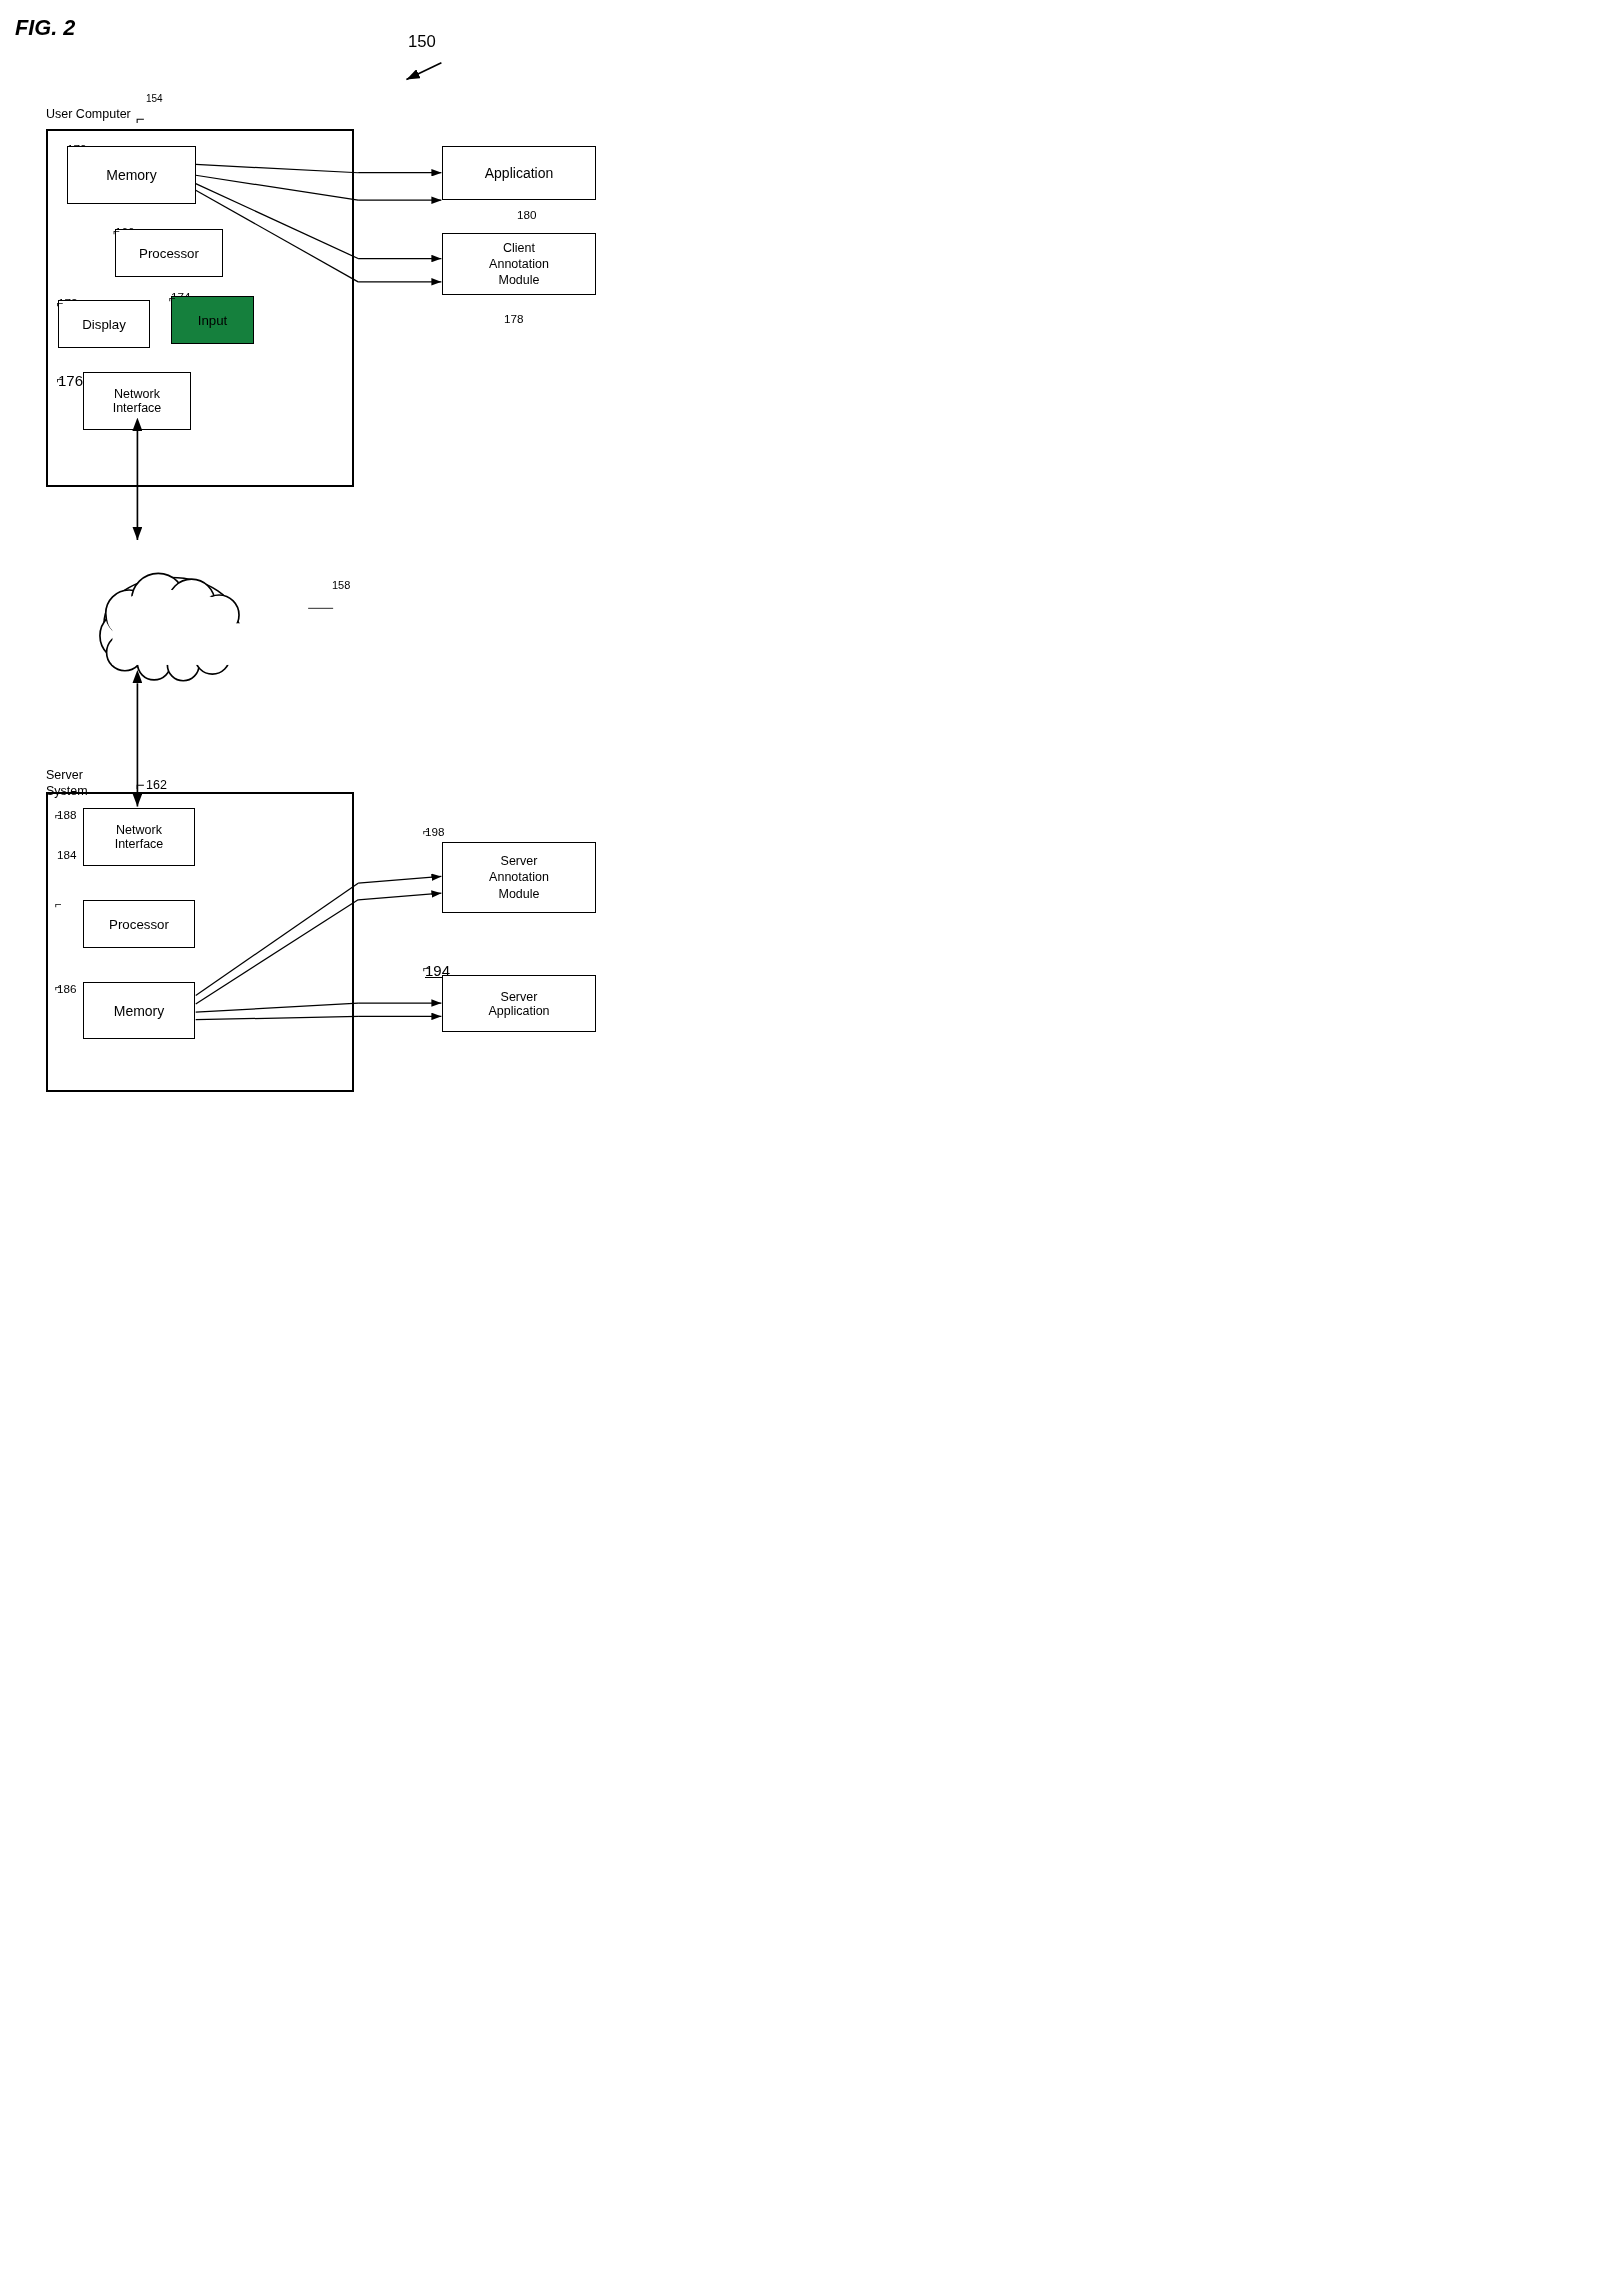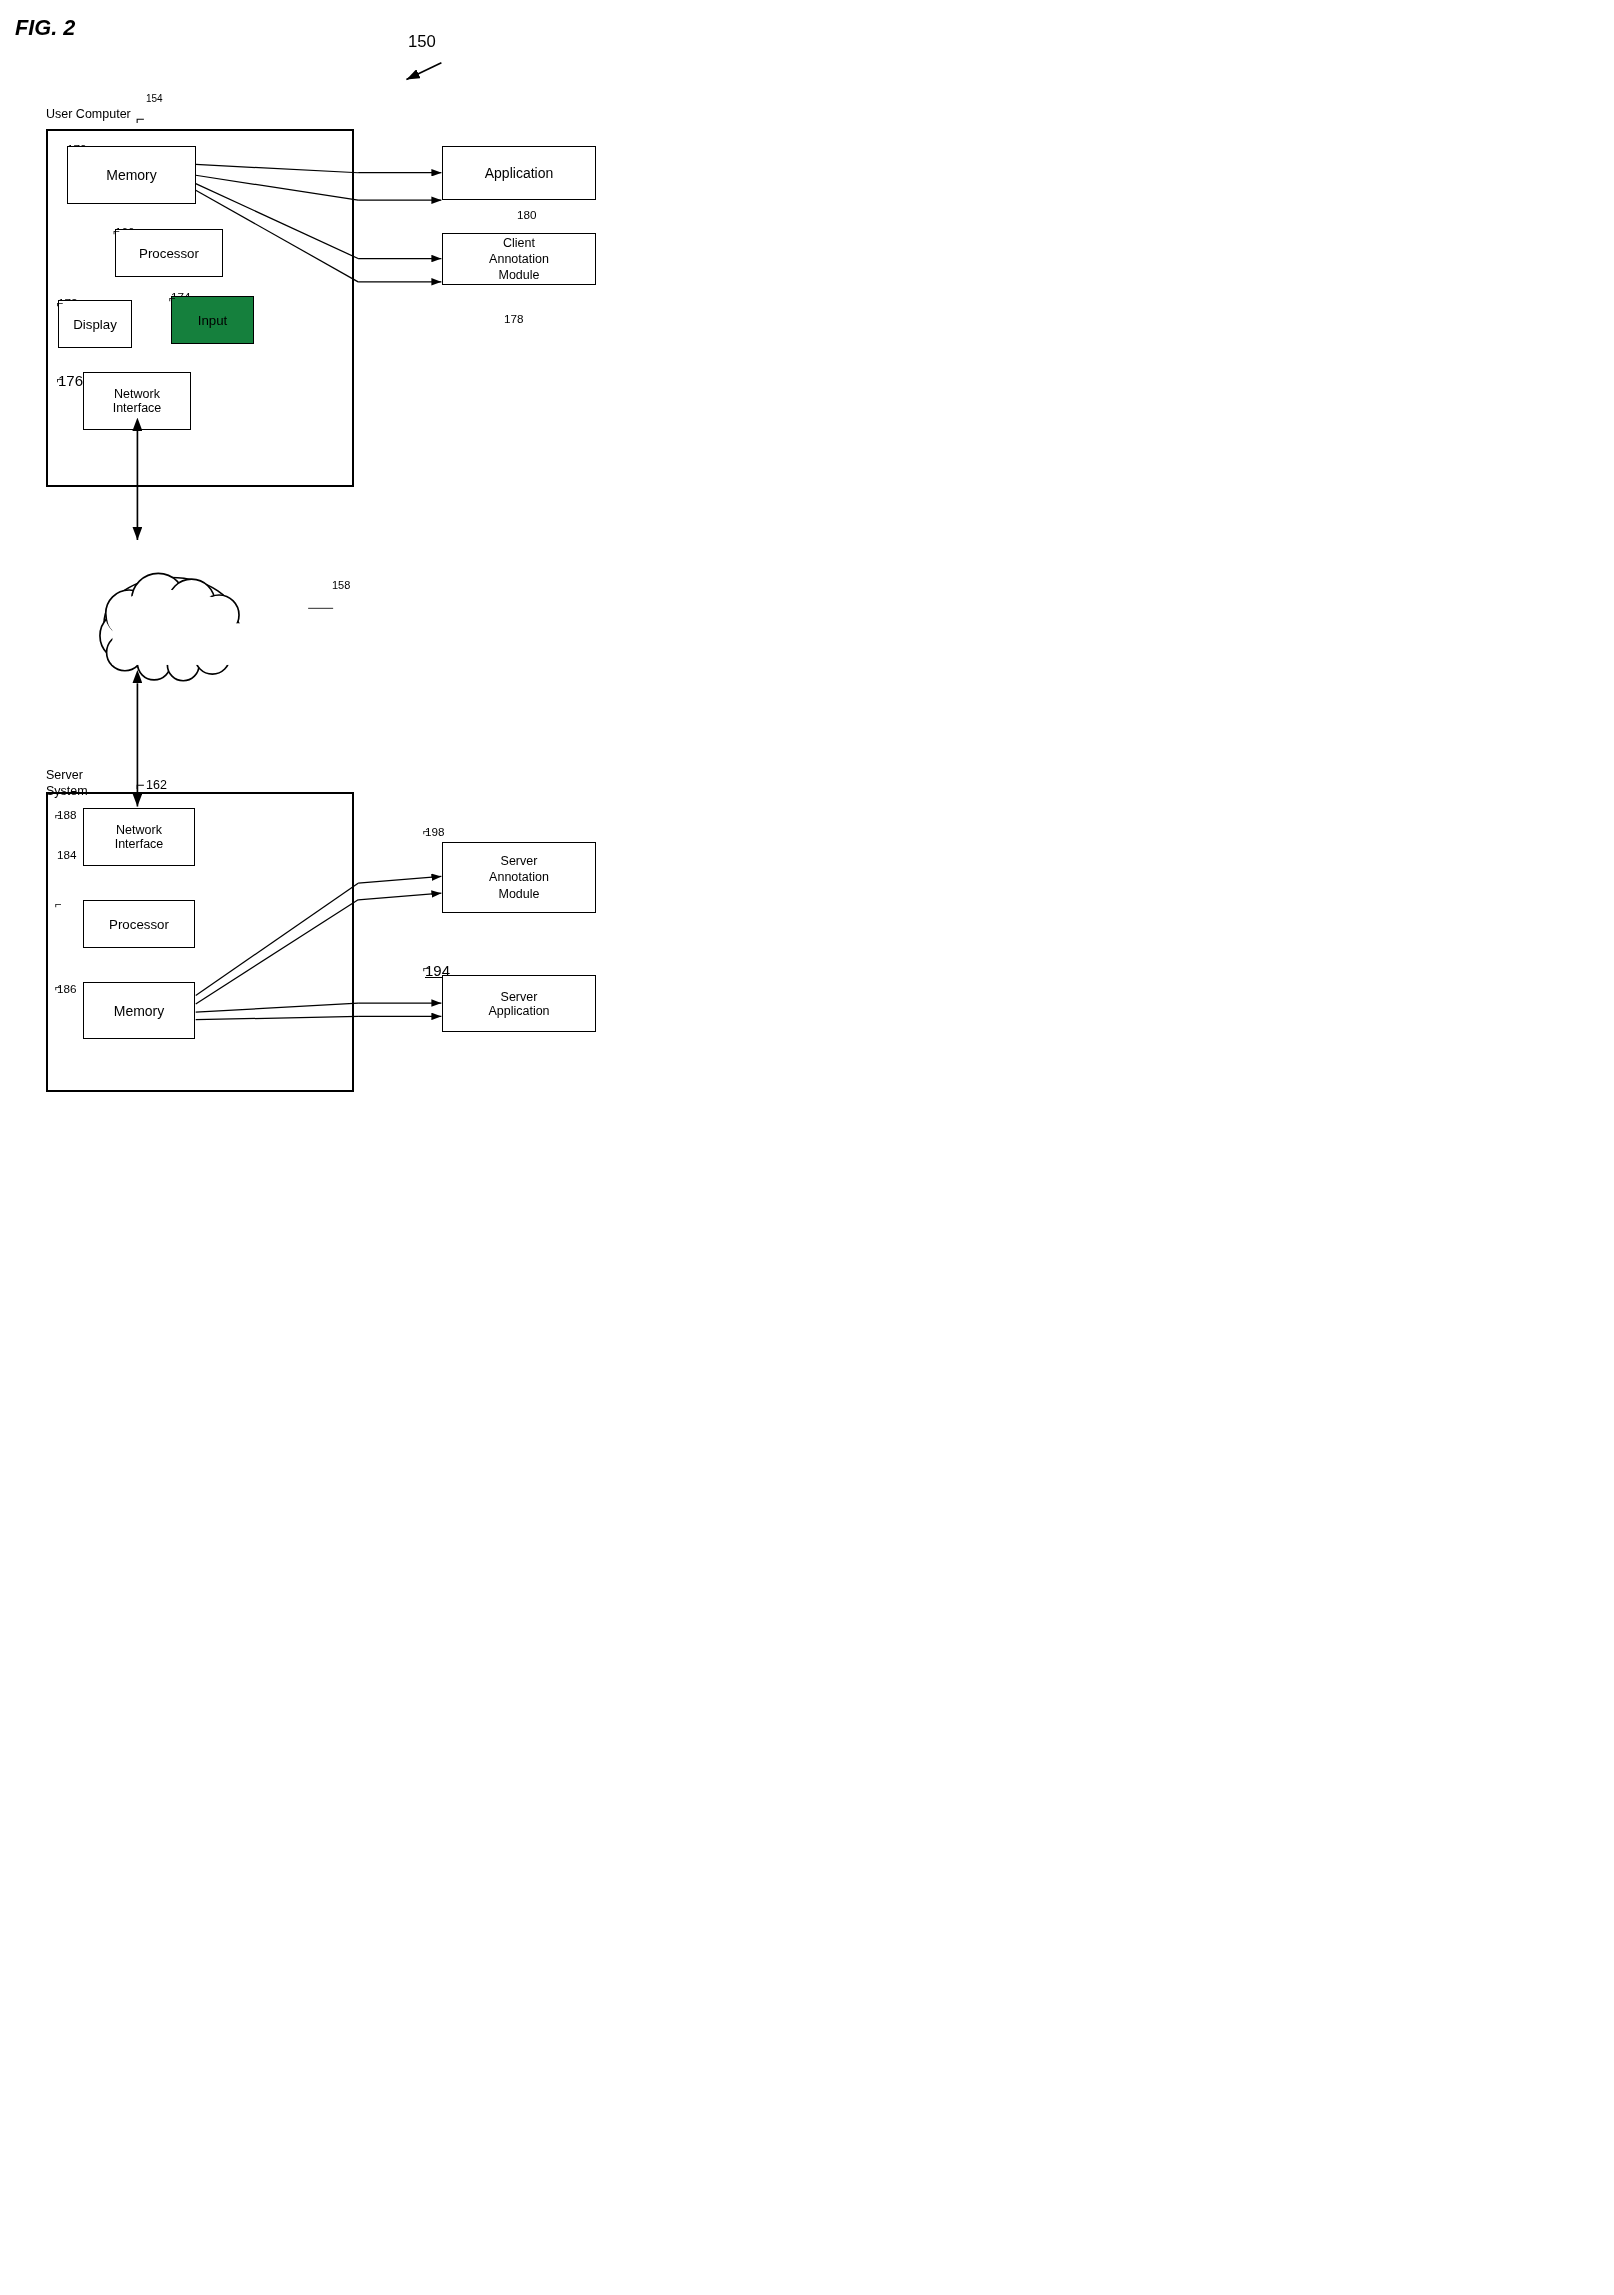--- a/index.html
+++ b/index.html
@@ -98,21 +98,21 @@
       top: 225px;
       left: 115px;
       font-size: 11.7px;
     }
 
     
     .display-box {
       position: absolute;
       top: 300px;
       left: 58px;
-      width: 74px;
+      width: 92px;
       height: 48px;
       border: 1.7px solid #000;
       display: flex;
       align-items: center;
       justify-content: center;
       font-size: 13.3px;
       background: #fff;
     }
     .ref-172 {
       position: absolute;
@@ -184,21 +184,21 @@
       left: 517px;
       font-size: 11.7px;
     }
 
     
     .client-ann-box {
       position: absolute;
       top: 233px;
       left: 442px;
       width: 154px;
-      height: 52px;
+      height: 62px;
       border: 1.7px solid #000;
       display: flex;
       align-items: center;
       justify-content: center;
       font-size: 12.5px;
       text-align: center;
       background: #fff;
       line-height: 1.3;
     }
     .ref-178 {

